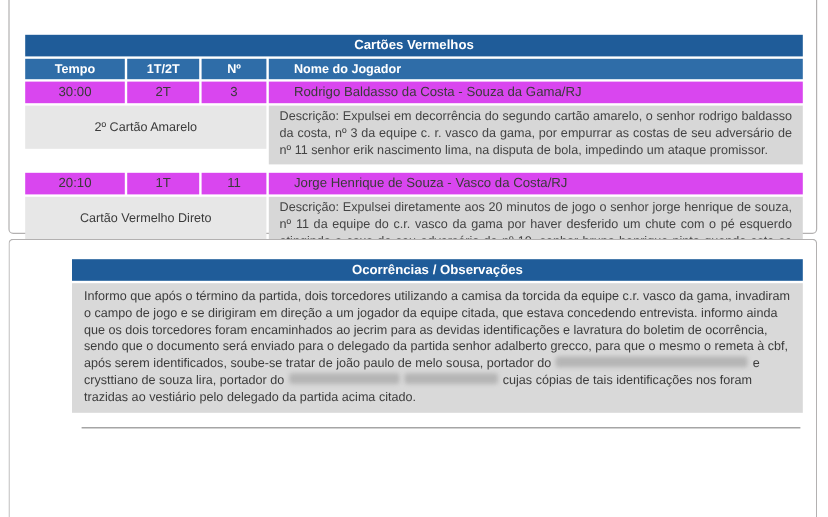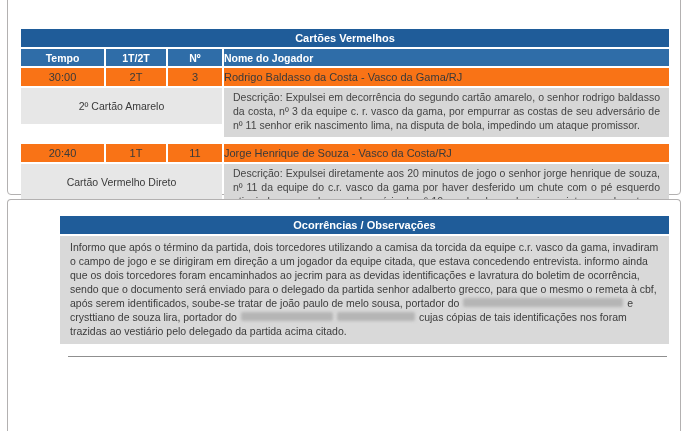--- a/index.html
+++ b/index.html
@@ -37,22 +37,22 @@
     margin-top:2px;
   }
   .grid-desc{
     display:grid;grid-template-columns:201px 1fr;column-gap:2px;margin-top:2px;
   }
   .cell{
     font-size:10.5px;color:#3a3a3a;display:flex;align-items:center;justify-content:center;
     min-height:17px;
   }
   .grid-head .cell{background:#2f6da8;color:#ffffff;font-weight:bold;min-height:17px;}
-  .grid-row .cell{background:#f97316;min-height:18px;font-size:11px;}
-  .cell.left{justify-content:flex-start;padding-left:0;}
+  .grid-row .cell{background:#d946ef;min-height:18px;font-size:11px;}
+  .cell.left{justify-content:flex-start;padding-left:21px;}
   .card-entry.second{margin-top:7px;}
   .card-type{
     background:#e7e7e7;font-size:10.5px;color:#3a3a3a;height:36px;
     display:flex;align-items:center;justify-content:center;align-self:start;
   }
   .desc-cell{
     background:#d7d7d7;color:#444444;font-size:10.5px;line-height:14px;
     padding:2px 9px 5px 9px;text-align:justify;
   }
   
@@ -85,31 +85,31 @@
       <div class="cell">1T/2T</div>
       <div class="cell">Nº</div>
       <div class="cell left">Nome do Jogador</div>
     </div>
 
     <div class="card-entry">
       <div class="grid-row">
         <div class="cell">30:00</div>
         <div class="cell">2T</div>
         <div class="cell">3</div>
-        <div class="cell left">Rodrigo Baldasso da Costa - Vasco da Gama/RJ</div>
+        <div class="cell left">Rodrigo Baldasso da Costa - Souza da Gama/RJ</div>
       </div>
       <div class="grid-desc">
         <div class="card-type">2º Cartão Amarelo</div>
         <div class="desc-cell">Descrição: Expulsei em decorrência do segundo cartão amarelo, o senhor rodrigo baldasso da costa, nº 3 da equipe c. r. vasco da gama, por empurrar as costas de seu adversário de nº 11 senhor erik nascimento lima, na disputa de bola, impedindo um ataque promissor.</div>
       </div>
     </div>
 
     <div class="card-entry second">
       <div class="grid-row">
-        <div class="cell">20:40</div>
+        <div class="cell">20:10</div>
         <div class="cell">1T</div>
         <div class="cell">11</div>
         <div class="cell left">Jorge Henrique de Souza - Vasco da Costa/RJ</div>
       </div>
       <div class="grid-desc">
         <div class="card-type">Cartão Vermelho Direto</div>
         <div class="desc-cell">Descrição: Expulsei diretamente aos 20 minutos de jogo o senhor jorge henrique de souza, nº 11 da equipe do c.r. vasco da gama por haver desferido um chute com o pé esquerdo atingindo a coxa de seu adversário de nº 10, senhor bruno henrique pinto quando este se encontrava caido ao solo. informo que a partida estava paralisada para uma falta em favor de sua equipe.</div>
       </div>
     </div>
   </div>

